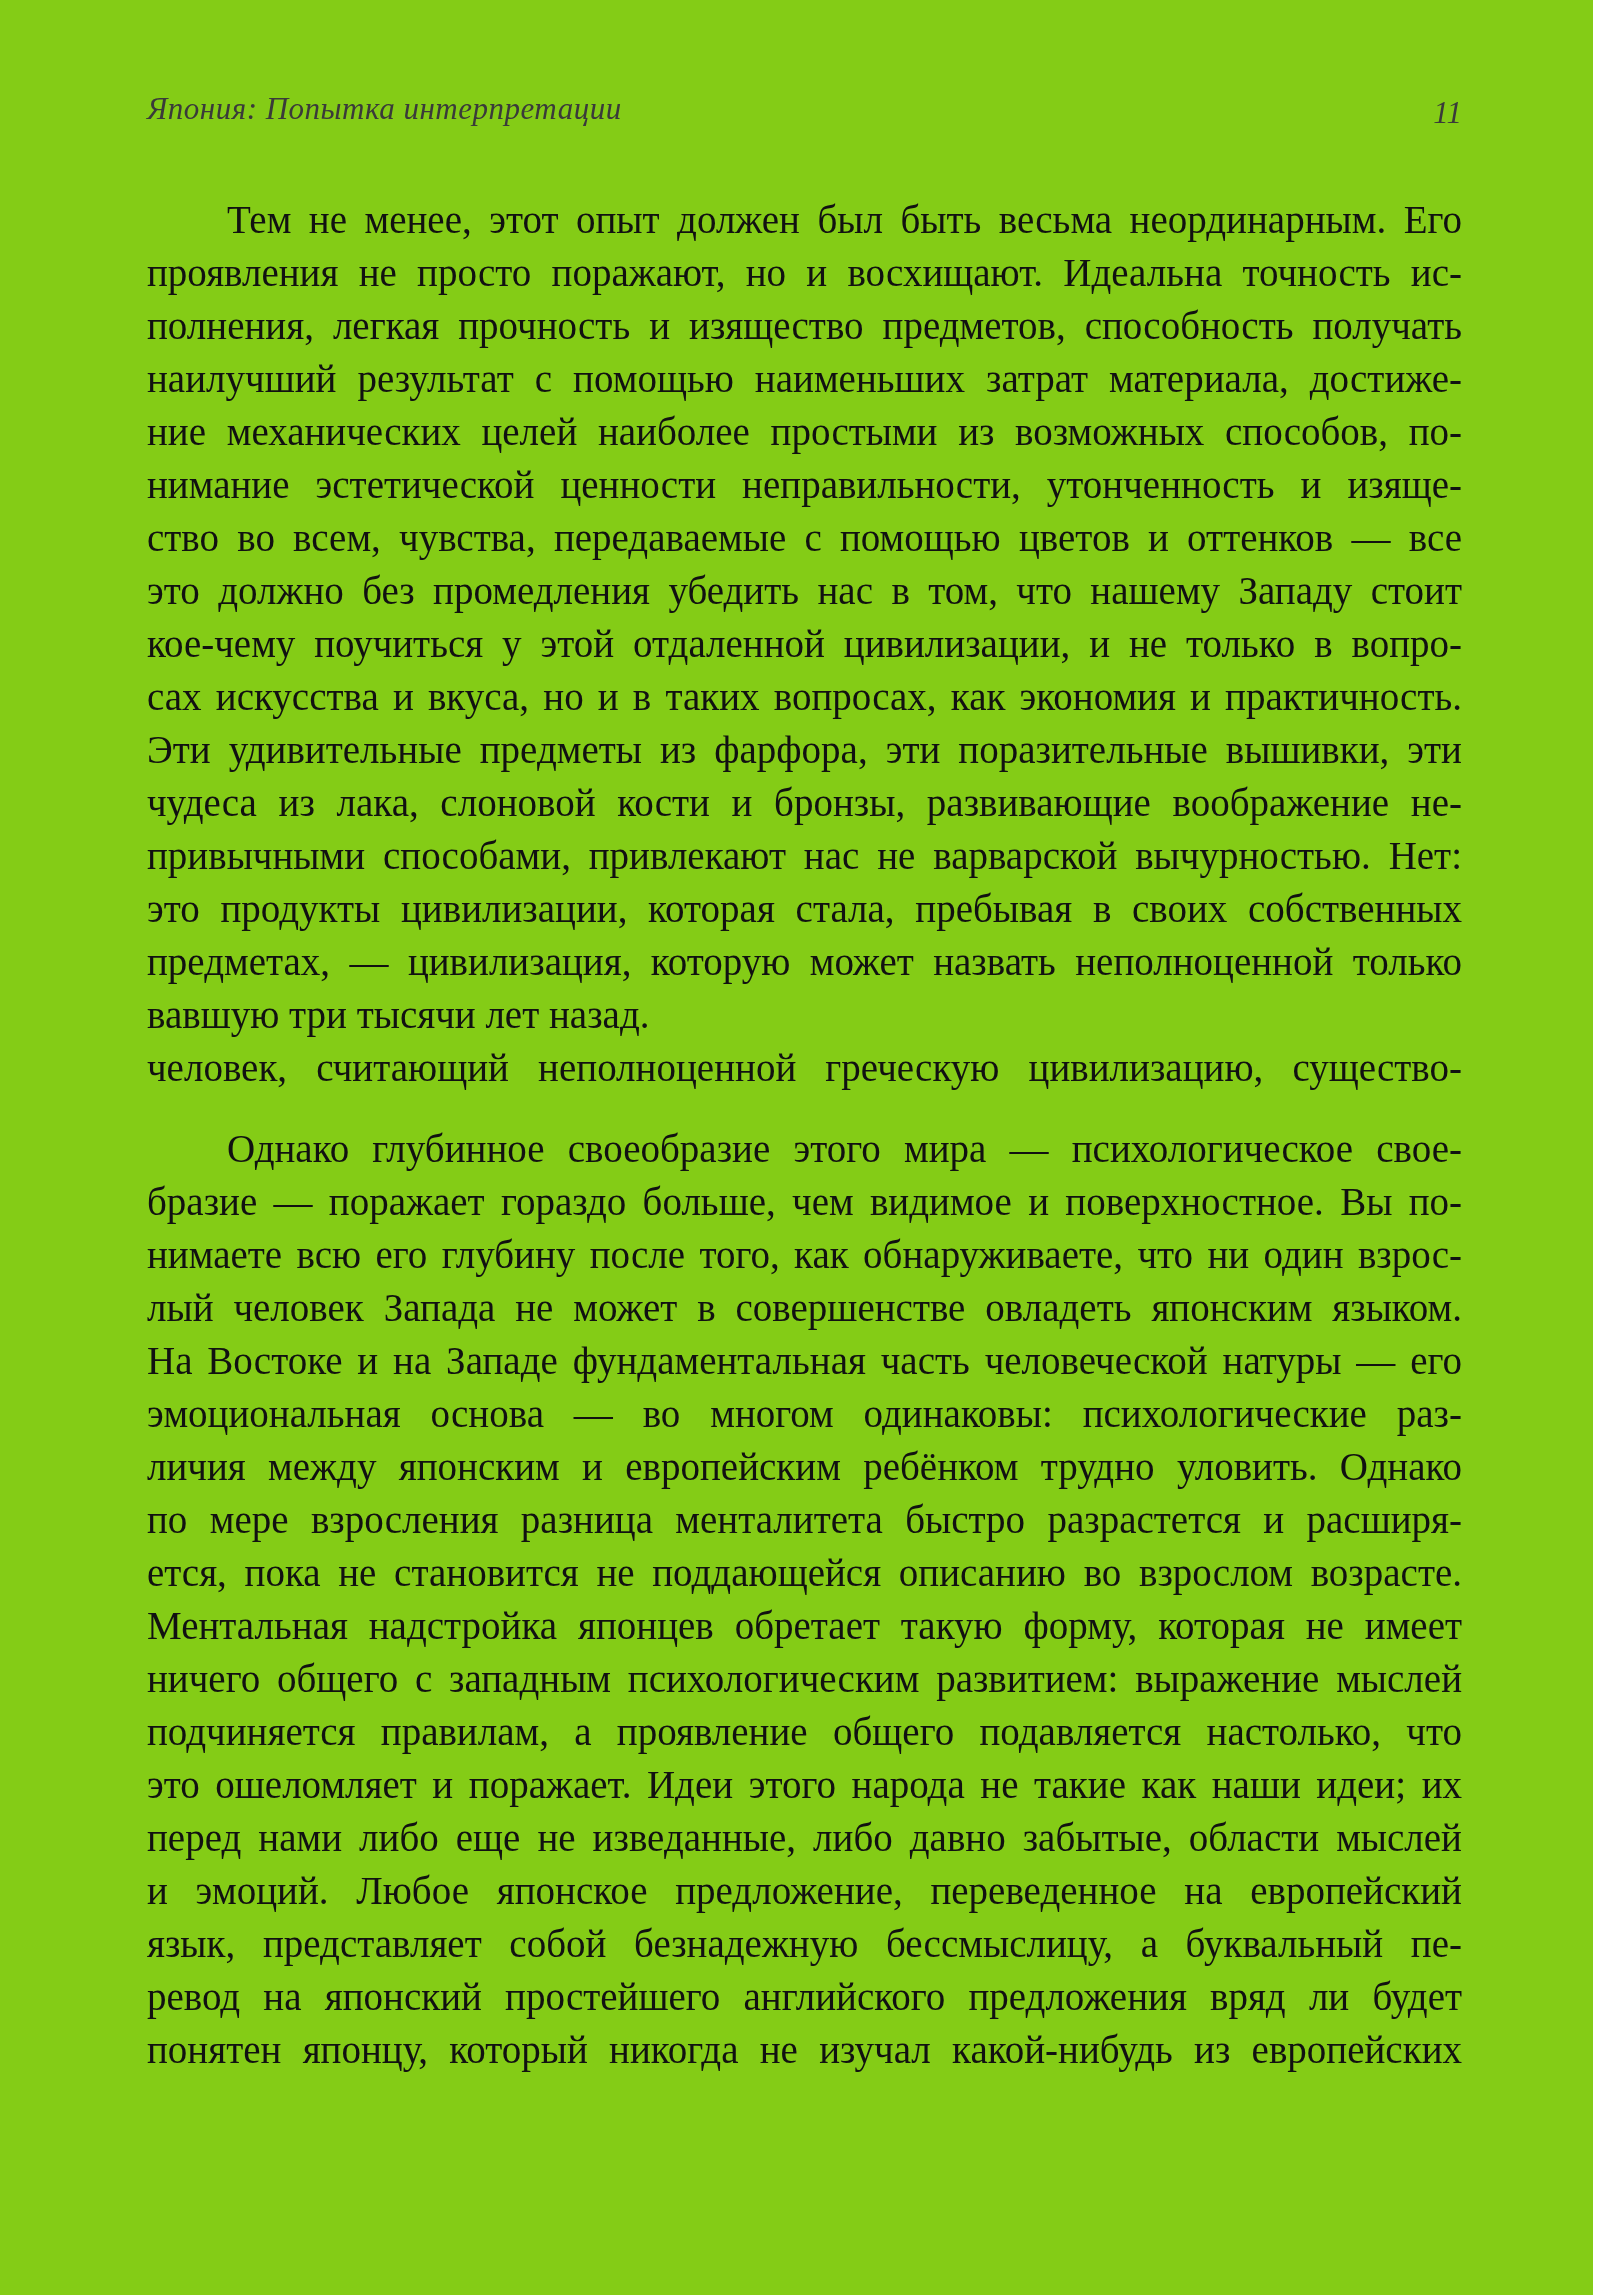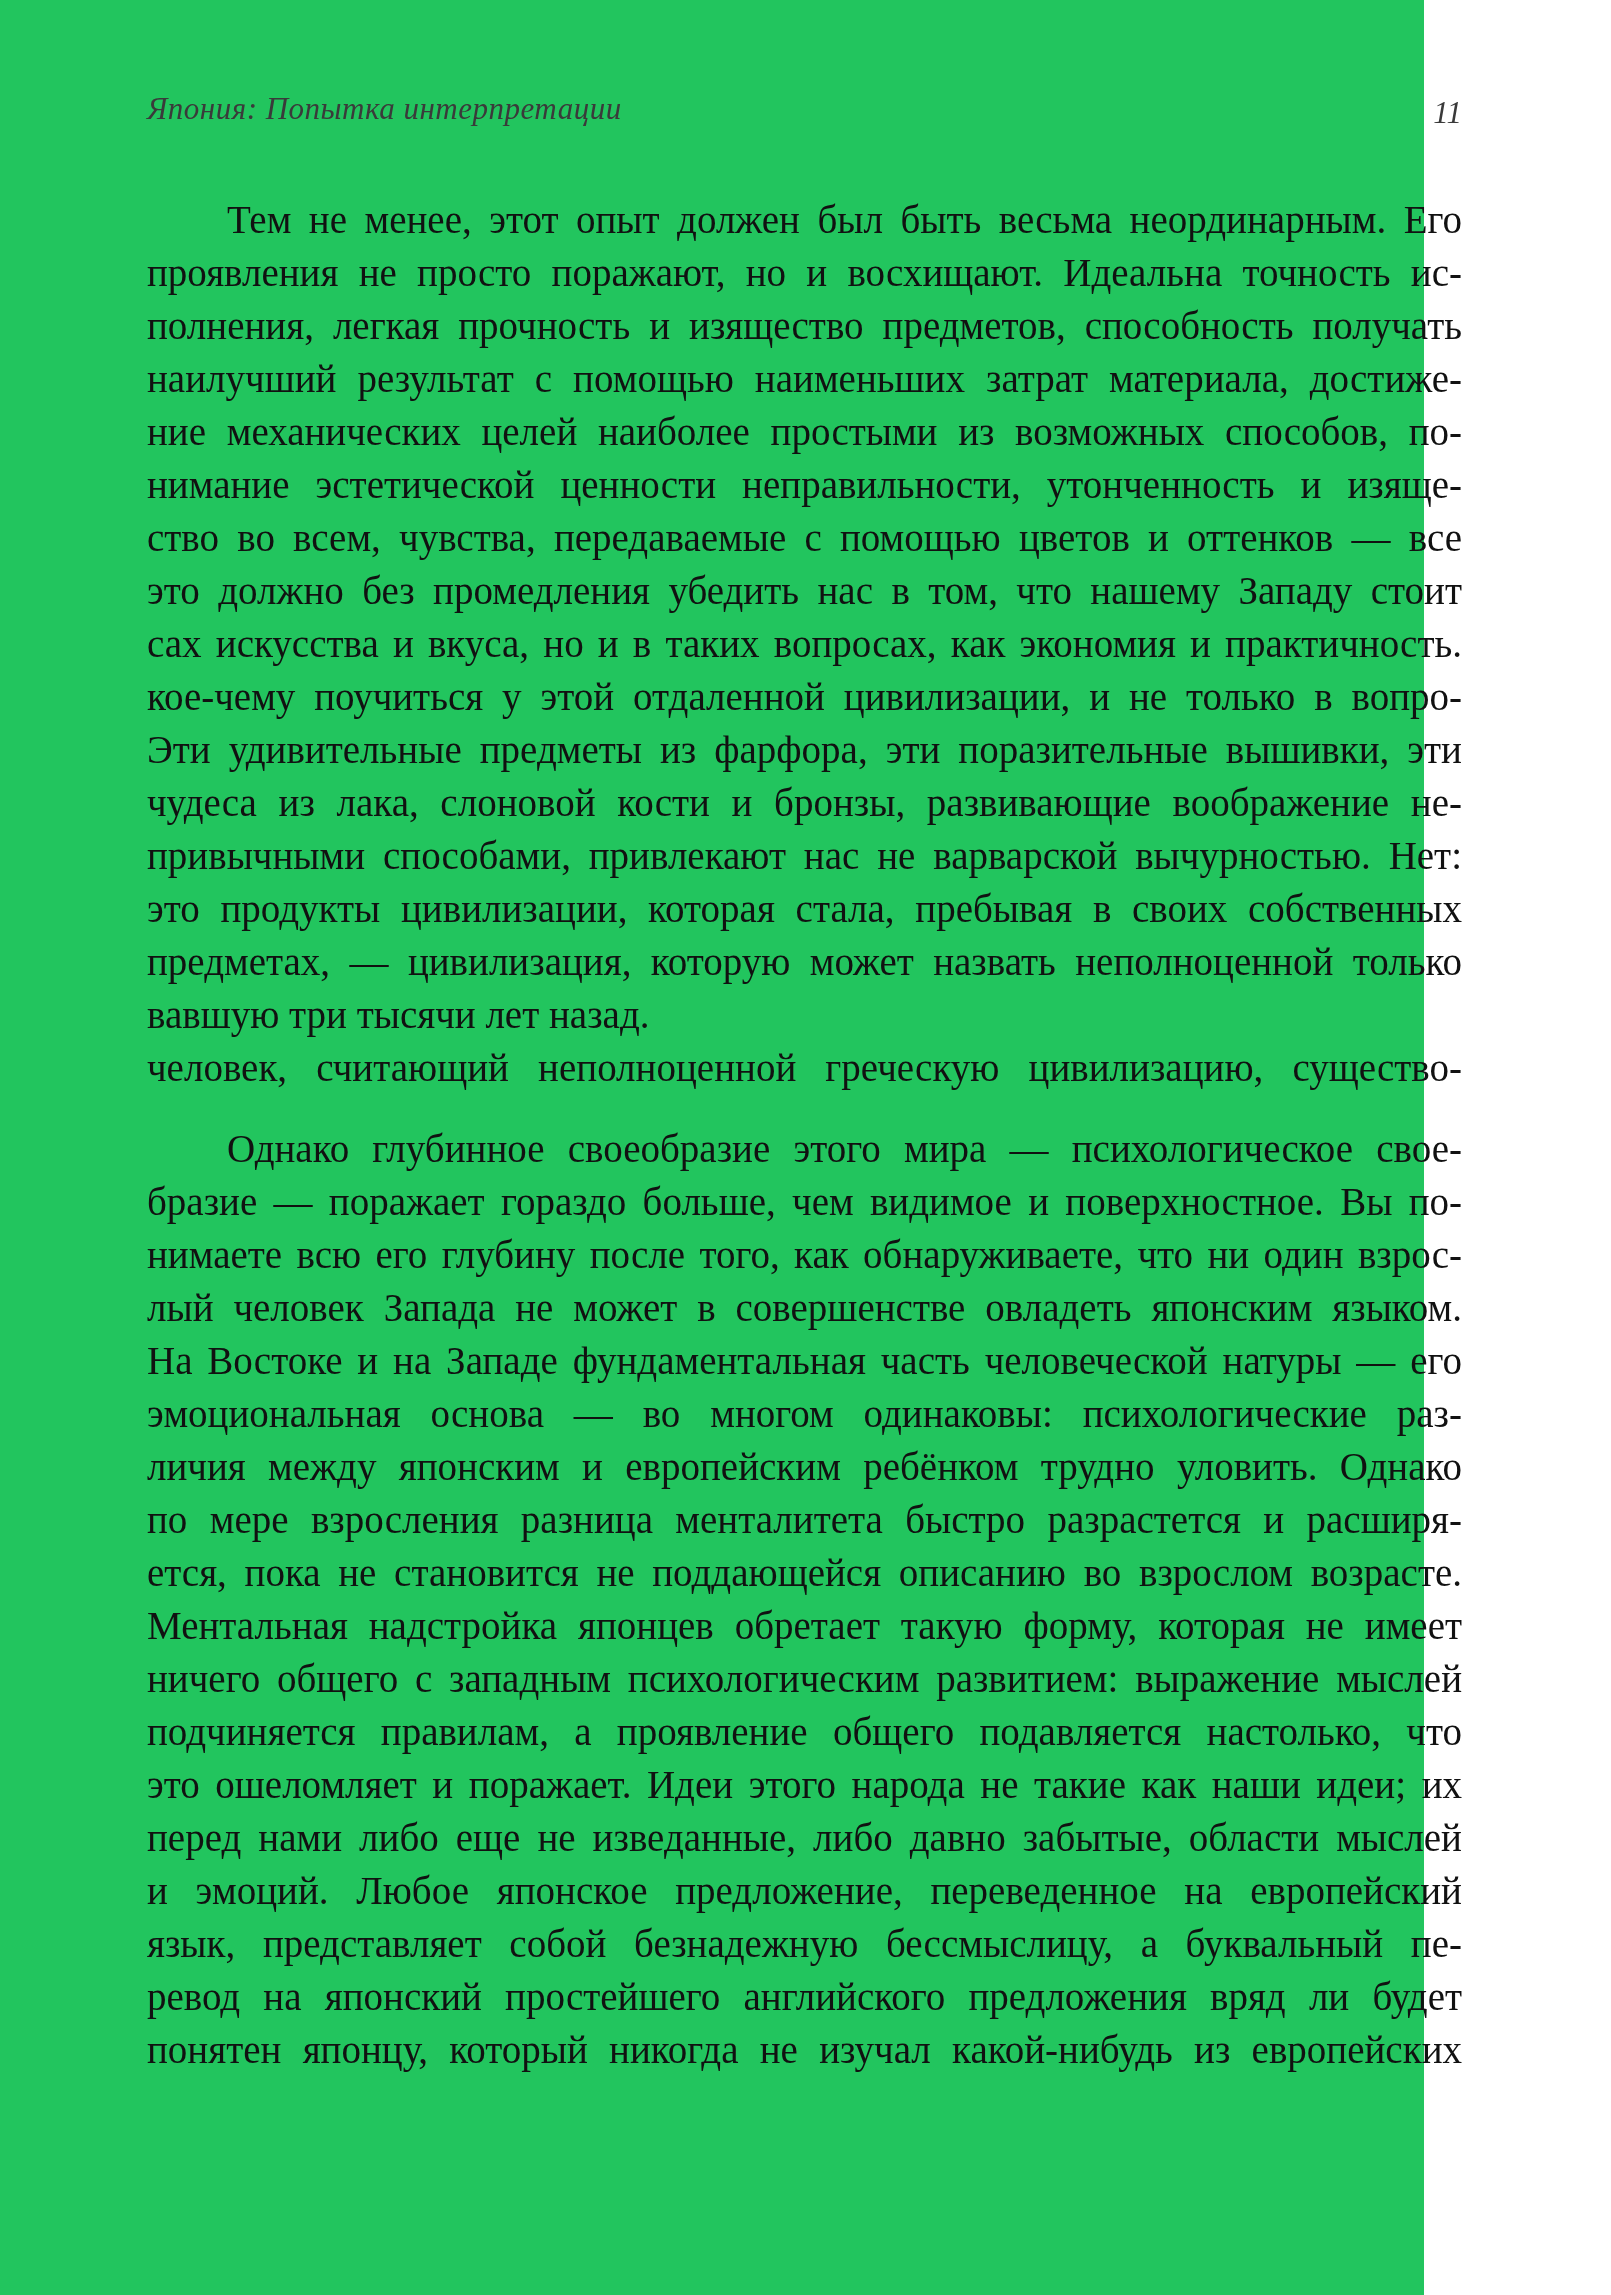--- a/index.html
+++ b/index.html
@@ -9,23 +9,23 @@
   }
   body {
     width: 1612px;
     height: 2295px;
     position: relative;
     overflow: hidden;
   }
   .page {
     position: absolute;
     left: 0; top: 0;
-    width: 1424px;
+    width: 1593px;
     height: 2295px;
-    background: #22c55e;
+    background: #84cc16;
   }
   .running-head {
     position: absolute;
     left: 147px;
     top: 88px;
     width: 1315px;
     height: 41px;
     font-family: "Liberation Serif", "DejaVu Serif", serif;
     font-style: italic;
     font-size: 31px;
@@ -83,22 +83,22 @@
   <div class="body-text">
     <div class="paragraph">
       <span class="line indent">Тем не менее, этот опыт должен был быть весьма неординарным. Его</span>
       <span class="line">проявления не просто поражают, но и восхищают. Идеальна точность ис-</span>
       <span class="line">полнения, легкая прочность и изящество предметов, способность получать</span>
       <span class="line">наилучший результат с помощью наименьших затрат материала, достиже-</span>
       <span class="line">ние механических целей наиболее простыми из возможных способов, по-</span>
       <span class="line">нимание эстетической ценности неправильности, утонченность и изяще-</span>
       <span class="line">ство во всем, чувства, передаваемые с помощью цветов и оттенков — все</span>
       <span class="line">это должно без промедления убедить нас в том, что нашему Западу стоит</span>
+      <span class="line">кое-чему поучиться у этой отдаленной цивилизации, и не только в вопро-</span>
       <span class="line">сах искусства и вкуса, но и в таких вопросах, как экономия и практичность.</span>
-      <span class="line">кое-чему поучиться у этой отдаленной цивилизации, и не только в вопро-</span>
       <span class="line">Эти удивительные предметы из фарфора, эти поразительные вышивки, эти</span>
       <span class="line">чудеса из лака, слоновой кости и бронзы, развивающие воображение не-</span>
       <span class="line">привычными способами, привлекают нас не варварской вычурностью. Нет:</span>
       <span class="line">это продукты цивилизации, которая стала, пребывая в своих собственных</span>
       <span class="line">предметах, — цивилизация, которую может назвать неполноценной только</span>
       <span class="line last">вавшую три тысячи лет назад.</span>
       <span class="line">человек, считающий неполноценной греческую цивилизацию, существо-</span>
     </div>
     <div class="paragraph">
       <span class="line indent">Однако глубинное своеобразие этого мира — психологическое свое-</span>

